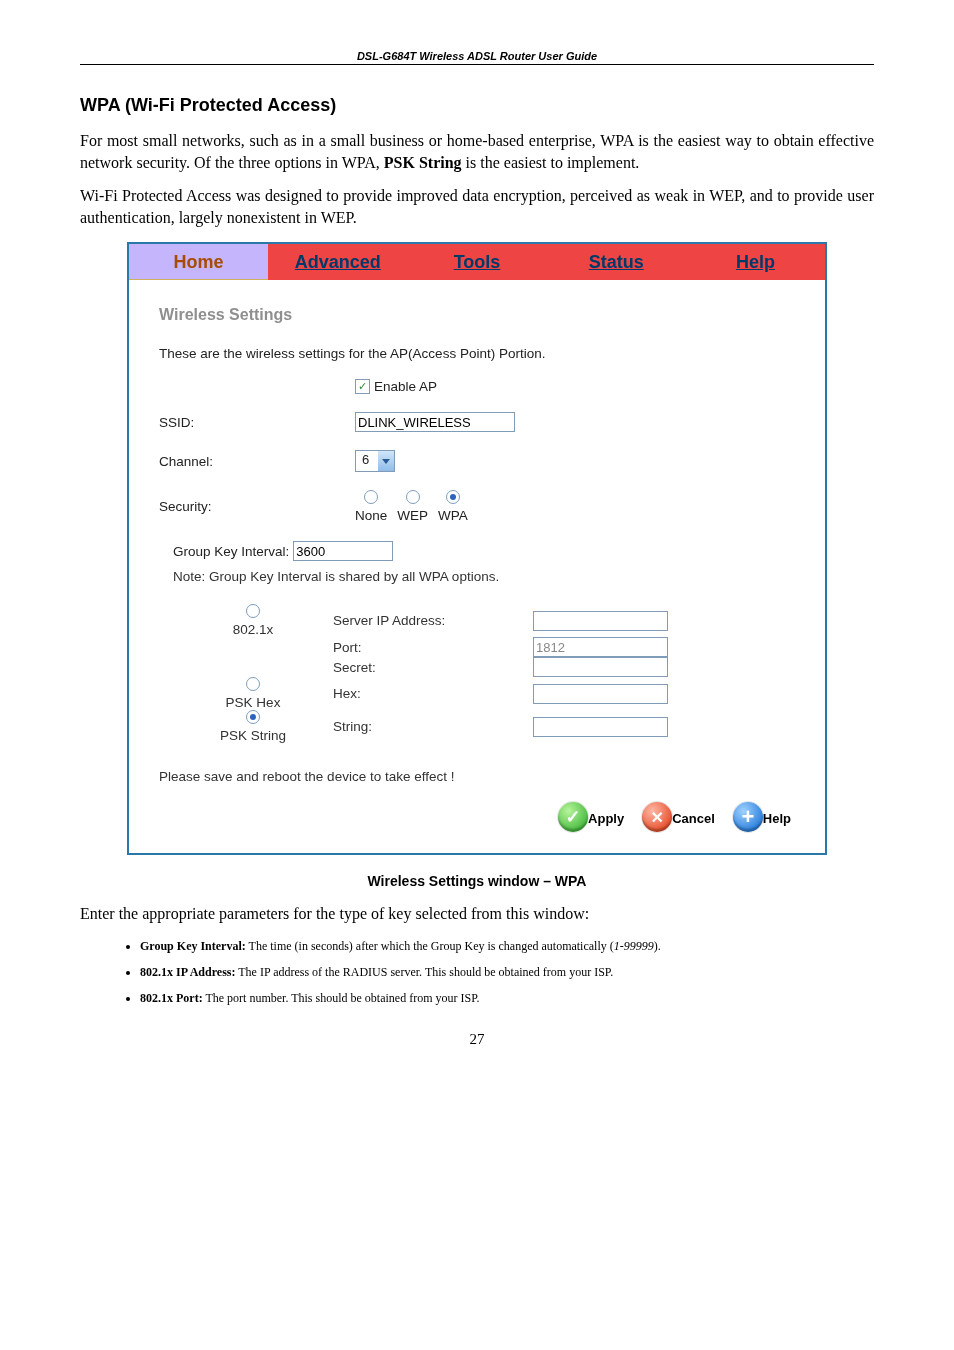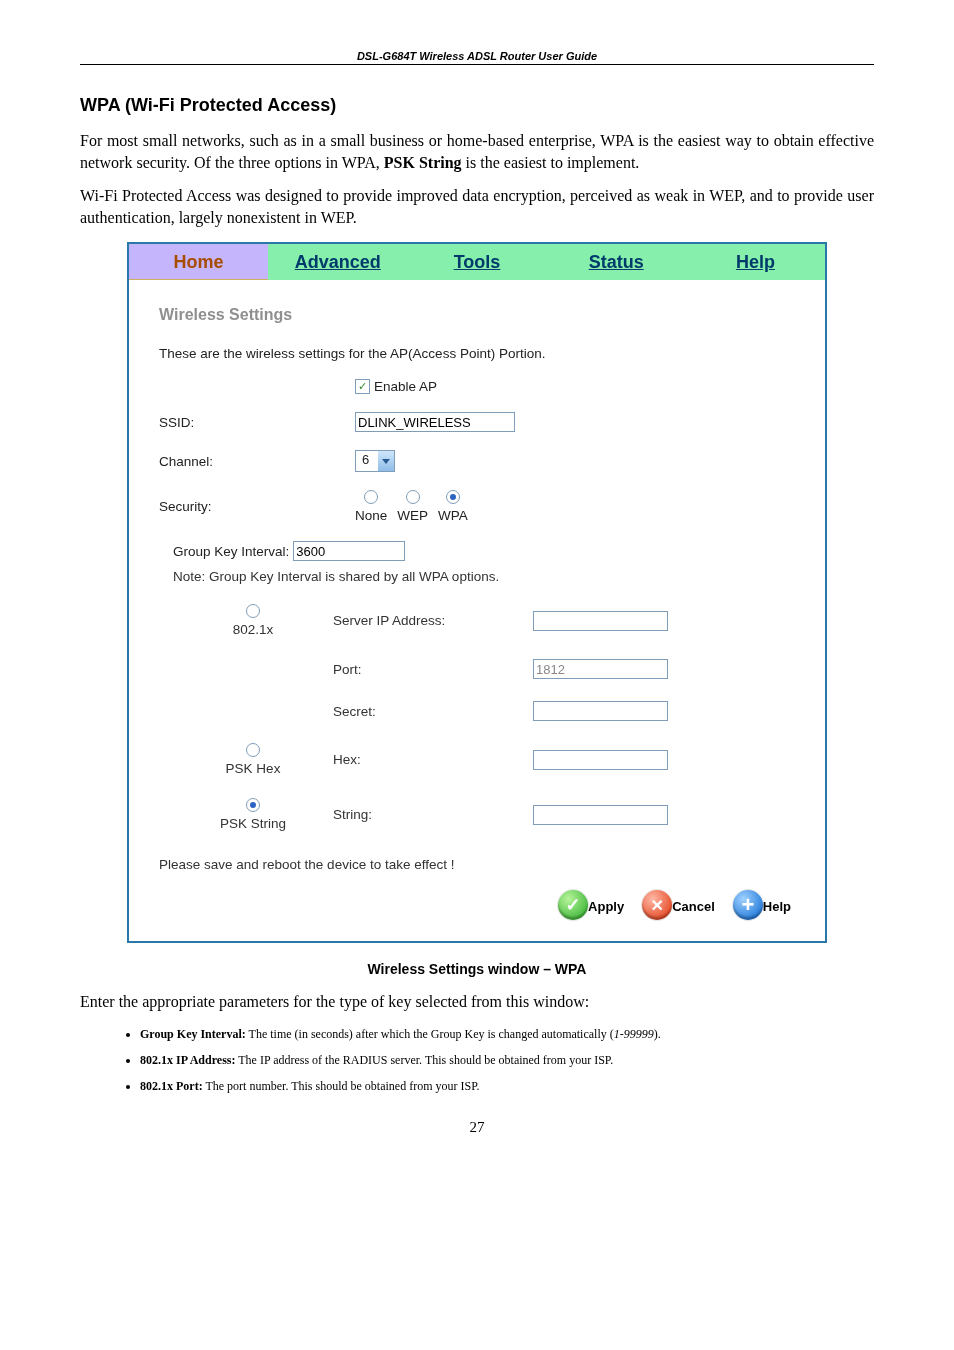--- a/index.html
+++ b/index.html
@@ -61,21 +61,21 @@
     font-size: 18px;
     border-right: 0;
     user-select: none;
   }
   .tab-active {
     background: #c4b5fd;
     color: #a74c00;
     border-bottom: 1px solid #d0b060;
   }
   .tab-inactive {
-    background: #86efac;
+    background: #ef4444;
     color: #003a6a;
     text-decoration: underline;
   }
   .panel {
     padding: 26px 30px 18px 30px;
   }
   .panel-title {
     color: #8f8f8f;
     font-family: Arial, Helvetica, sans-serif;
     font-weight: bold;
@@ -105,21 +105,21 @@
   }
   .form-input {
     font-family: Arial, Helvetica, sans-serif;
     font-size: 13px;
     padding: 2px 2px;
     height: 20px;
     box-sizing: border-box;
     border: 1px solid #7f9db9;
   }
   .form-input.w-ssid { width: 160px; }
-  .form-input.w-small { width: 112px; }
+  .form-input.w-small { width: 100px; }
   .form-input.w-med { width: 135px; }
   .checkbox {
     display: inline-flex;
     align-items: center;
     gap: 4px;
   }
   .cb-box {
     width: 13px; height: 13px; border: 1px solid #7f9db9;
     display: inline-flex; align-items: center; justify-content: center;
     font-size: 11px; color: #2b8b2b; line-height: 1;
@@ -152,21 +152,20 @@
   .wpa-block {
     padding-left: 14px;
   }
   .wpa-note {
     font-size: 13.5px;
     margin: 8px 0 20px 0;
   }
   .wpa-grid {
     display: grid;
     grid-template-columns: 160px 200px 160px;
-    row-gap: 22px;
     align-items: center;
     font-size: 13.5px;
     margin-bottom: 26px;
   }
   .save-note {
     font-size: 13.5px;
     margin: 4px 0 18px 0;
   }
   .action-row {
     display: flex; justify-content: flex-end; gap: 18px;

